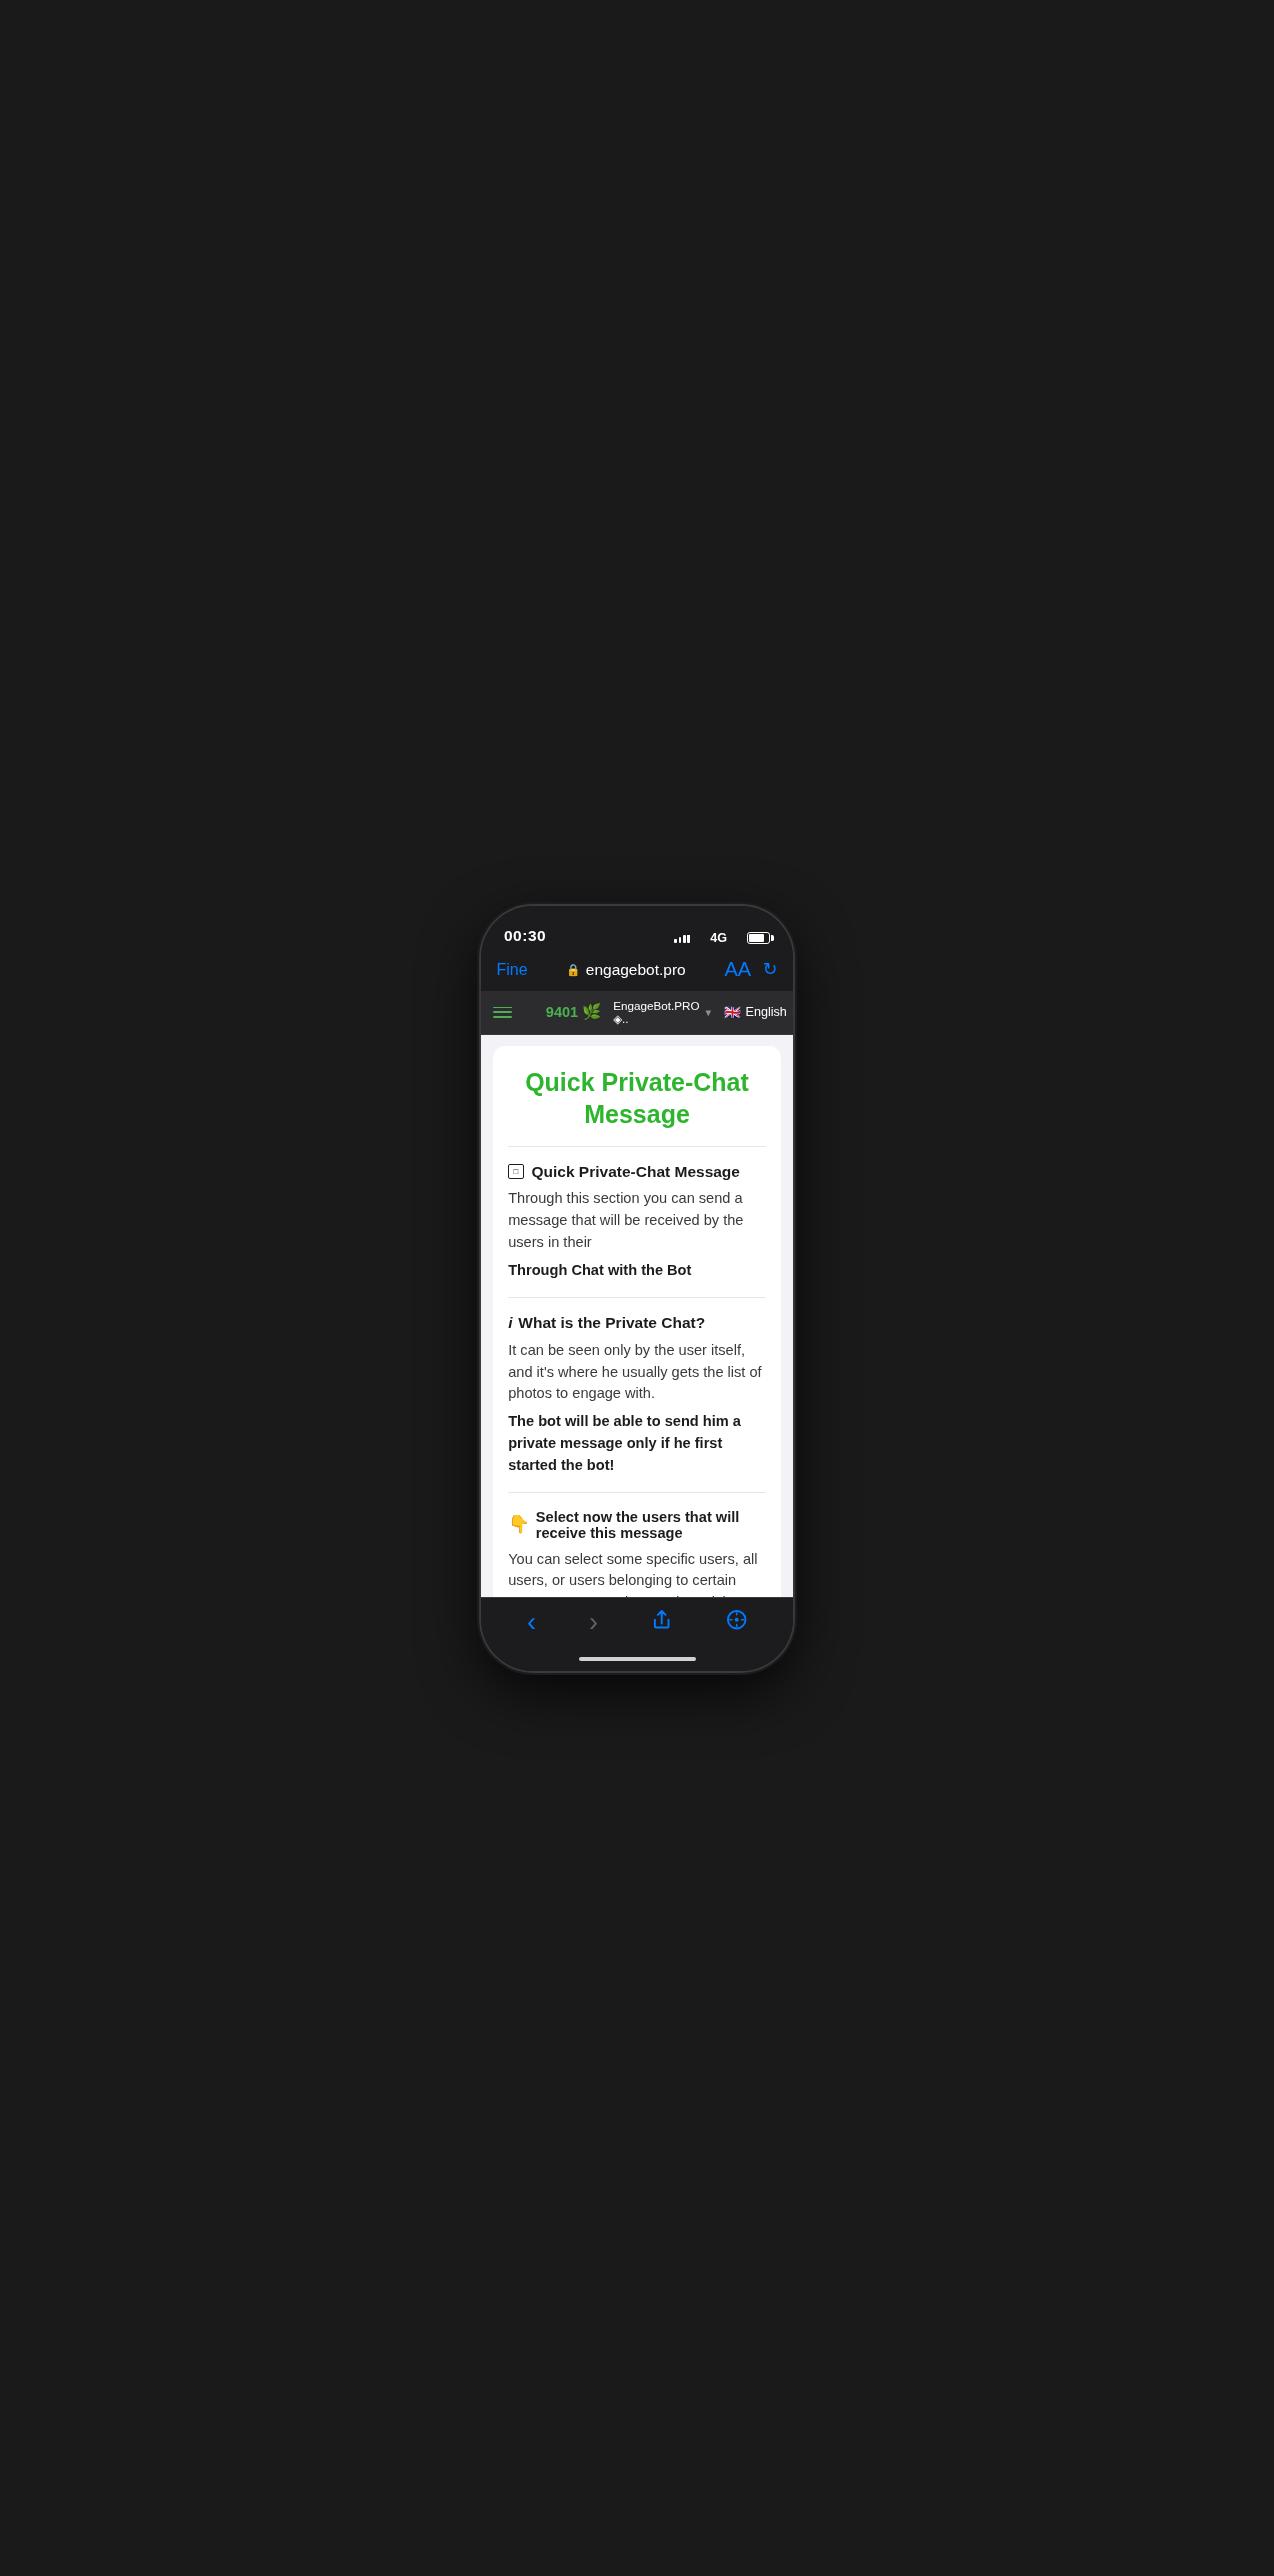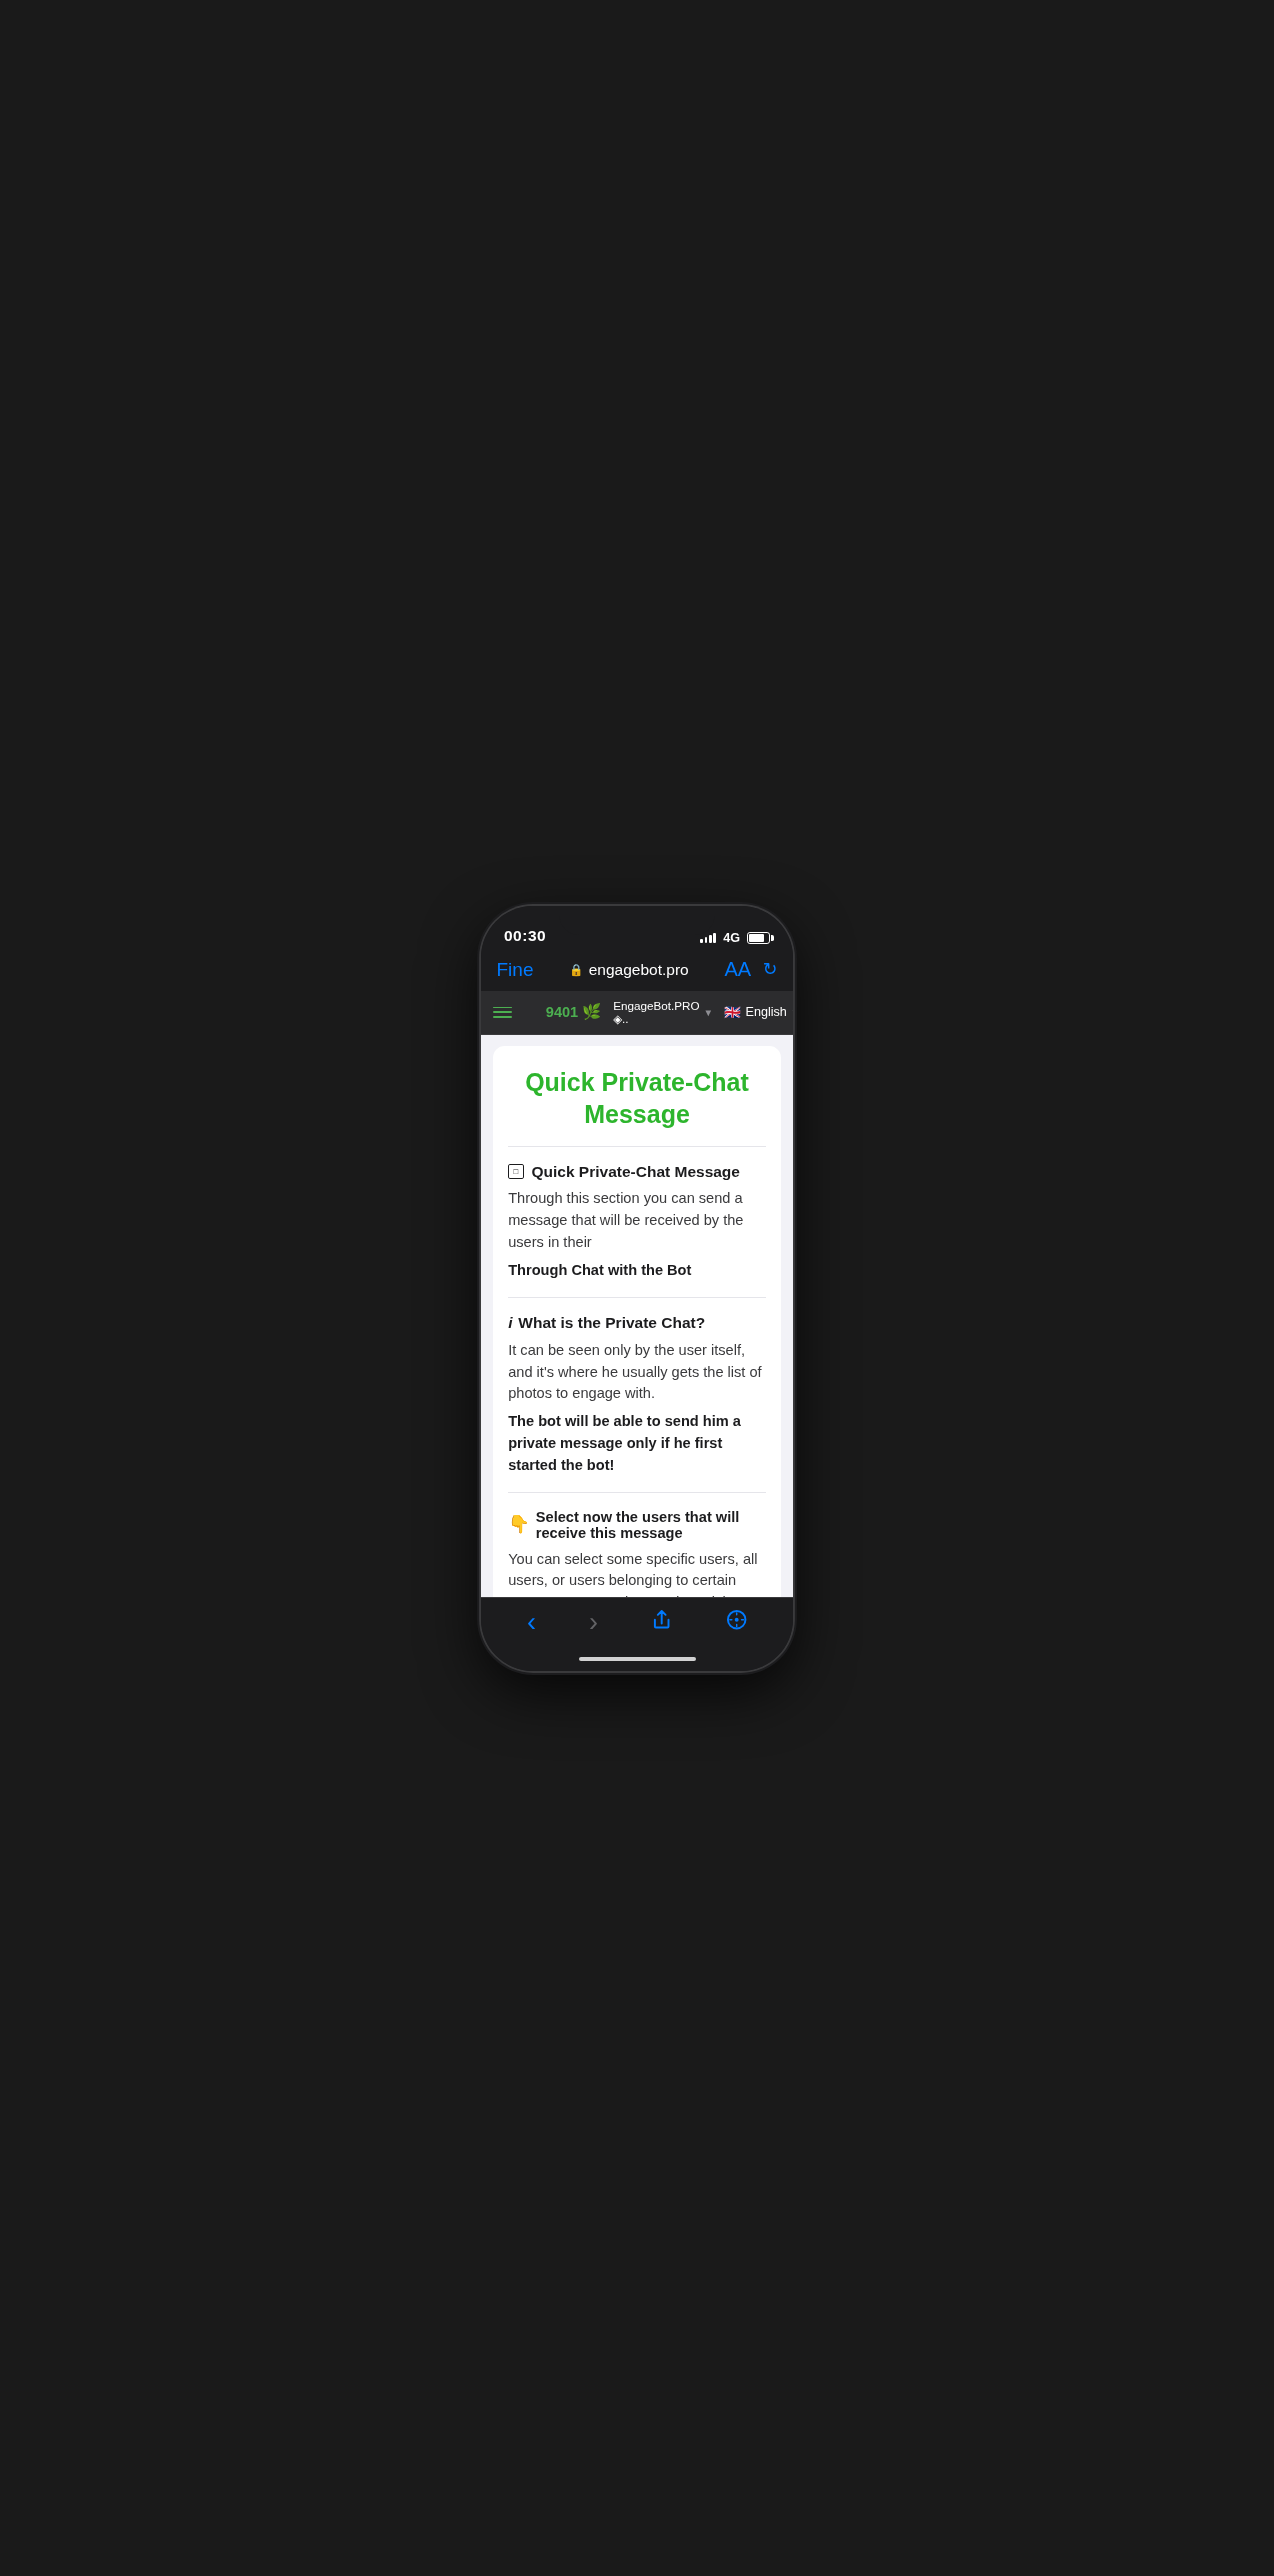--- a/index.html
+++ b/index.html
@@ -53,21 +53,21 @@
     .status-time {
       color: #ffffff;
       font-size: 15.5px;
       font-weight: 700;
       letter-spacing: 0.5px;
     }
 
     .status-icons {
       display: flex;
       align-items: center;
-      gap: 7px;
+      gap: 20px;
       color: #ffffff;
       font-size: 11.7px;
     }
 
     .signal-bars {
       display: flex;
       align-items: flex-end;
       gap: 1.5px;
     }
 
@@ -381,21 +381,21 @@
         <div class="signal-bar" style="height:9.7px"></div>
       </div>
       <span style="font-size:12.6px;font-weight:600;color:#fff">4G</span>
       <div class="battery-icon">
         <div class="battery-fill"></div>
       </div>
     </div>
   </div>
 
   <div class="browser-bar">
-    <span class="browser-back" style="color:#007aff;font-size:19px;font-weight:500">Fine</span>
+    <span class="browser-back" style="color:#007aff;font-size:16px;font-weight:500">Fine</span>
     <div class="browser-url-area">
       <span class="lock-icon">🔒</span>
       <span class="browser-url">engagebot.pro</span>
     </div>
     <div class="browser-actions">
       <span class="browser-aa">AA</span>
       <span class="browser-refresh" style="color:#007aff;font-size:17.5px">↻</span>
     </div>
   </div>
 

